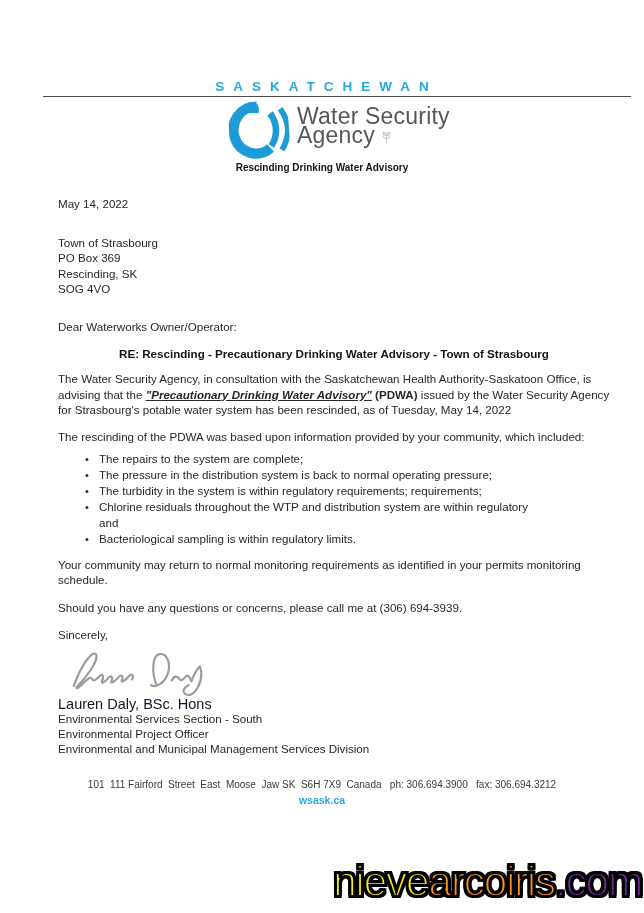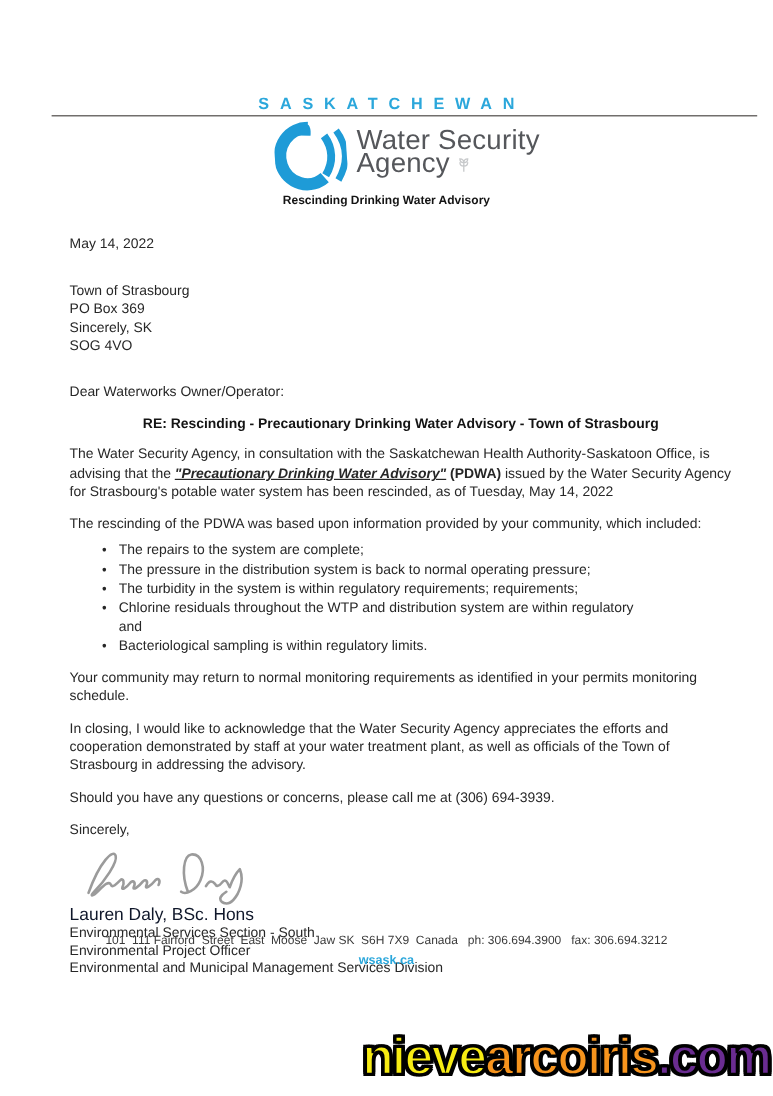--- a/index.html
+++ b/index.html
@@ -81,21 +81,21 @@
   }
   .footer-site {
     display:inline-block; margin-top:3px;
     font-size:10.5px; font-weight:bold; color:#2BA7DB;
     text-decoration:none;
   }
 
   
   .watermark {
     position:absolute; right:2px; bottom:7px;
-    font-size:43px; font-weight:bold; letter-spacing:-1.5px;
+    font-size:43px; font-weight:normal; letter-spacing:-1.5px;
     white-space:nowrap;
     -webkit-text-stroke:2px #000;
     text-shadow:
       -2px -2px 0 #000, 2px -2px 0 #000,
       -2px  2px 0 #000, 2px  2px 0 #000,
       -2px  0   0 #000, 2px  0   0 #000,
        0   -2px 0 #000, 0    2px 0 #000;
     padding-left: 43px;
   }
 </style>
@@ -126,21 +126,21 @@
   </div>
 
   <div class="doc-title">Rescinding Drinking Water Advisory</div>
 
   <div class="letter">
     <div class="date">May 14, 2022</div>
 
     <div class="recipient">
       <div>Town of Strasbourg</div>
       <div>PO Box 369</div>
-      <div>Sincerely, SK</div>
+      <div>Rescinding, SK</div>
       <div>SOG 4VO</div>
     </div>
 
     <div class="salutation">Dear Waterworks Owner/Operator:</div>
 
     <div class="subject">RE: Rescinding - Precautionary Drinking Water Advisory - Town of Strasbourg</div>
 
     <div class="para"><span>The Water Security Agency, in consultation with the Saskatchewan Health Authority-Saskatoon Office, is advising that the </span><span class="adv-emph">"Precautionary Drinking Water Advisory"</span><span class="pdwa"> (PDWA)</span><span> issued by the Water Security Agency for Strasbourg's potable water system has been rescinded, as of Tuesday, May 14, 2022</span></div>
 
     <div class="para">The rescinding of the PDWA was based upon information provided by your community, which included:</div>
@@ -163,21 +163,20 @@
         <span class="bullet-text">Chlorine residuals throughout the WTP and distribution system are within regulatory</span>
       </div>
       <div class="bullet-cont">and</div>
       <div class="bullet-row">
         <span class="bullet-dot">•</span>
         <span class="bullet-text">Bacteriological sampling is within regulatory limits.</span>
       </div>
     </div>
 
     <div class="para">Your community may return to normal monitoring requirements as identified in your permits monitoring schedule.</div>
-    <div class="para">In closing, I would like to acknowledge that the Water Security Agency appreciates the efforts and cooperation demonstrated by staff at your water treatment plant, as well as officials of the Town of Strasbourg in addressing the advisory.</div>
     <div class="para">Should you have any questions or concerns, please call me at (306) 694-3939.</div>
 
     <div class="closing">Sincerely,</div>
 
     <svg class="signature" viewBox="0 0 170 52" aria-hidden="true">
       <g fill="none" stroke="#9B9B9B" stroke-width="2.3" stroke-linecap="round" stroke-linejoin="round">
         <path d="M4,42 C14,14 26,3 28,9 C30,15 18,32 9,41 C5,45 7,46 13,40 C18,35 22,31 24,35 C25,38 29,34 32,31 C35,28 36,33 34,37 C33,40 37,38 41,33 C44,30 46,33 44,37 C43,40 48,37 52,32 C55,29 57,32 55,36 C54,39 59,36 63,31 C66,28 68,31 66,35"></path>
         <path d="M92,41 C86,26 88,9 95,8 C104,7 108,20 103,31 C99,40 90,44 86,41"></path>
         <path d="M108,36 Q112,29 116,34 Q118,38 122,33 Q125,29 127,33 L129,37 Q133,26 138,21 Q142,31 136,43 Q129,55 122,50 Q118,46 126,41"></path>
       </g>

